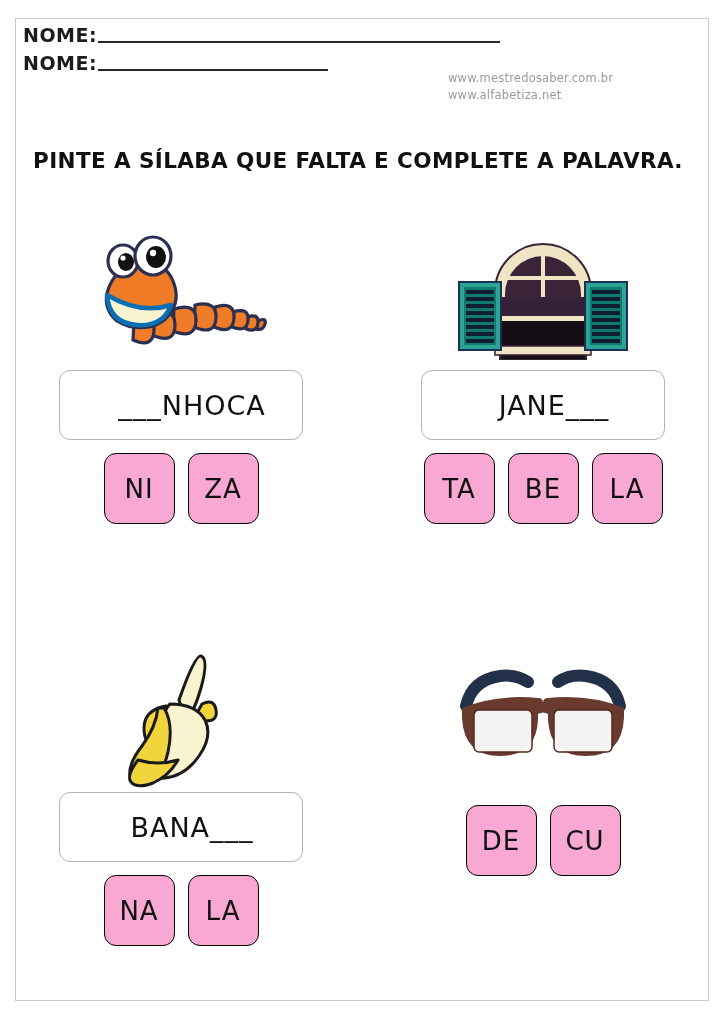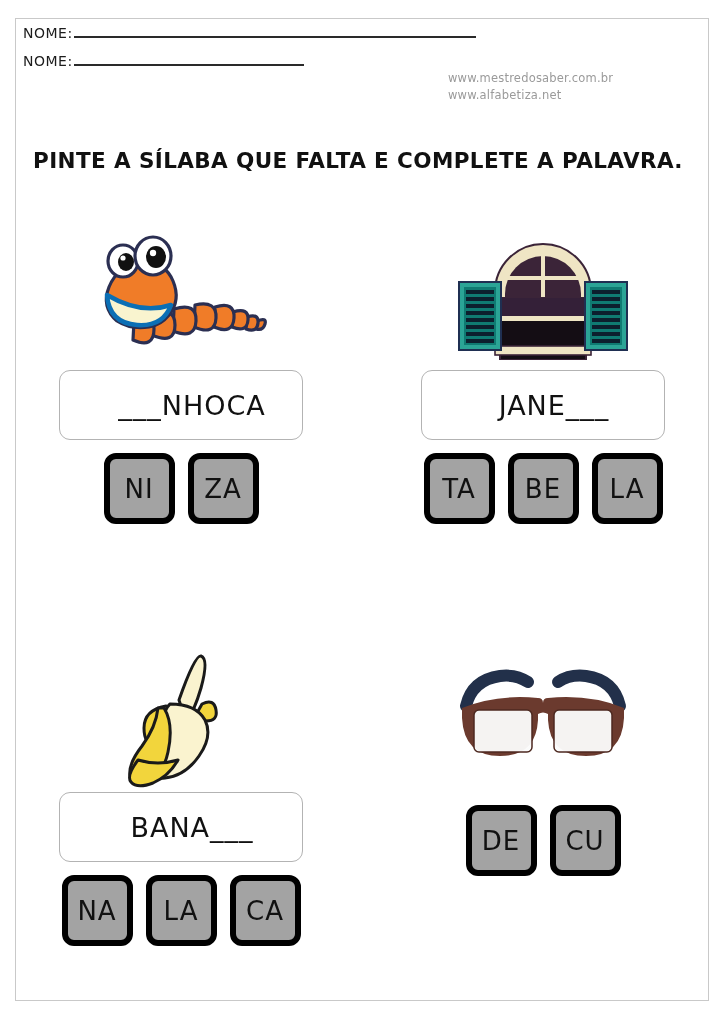--- a/index.html
+++ b/index.html
@@ -36,22 +36,22 @@
     height: 80px;
   }
   .hdr-line {
     position: absolute;
     display: flex;
     align-items: flex-end;
     white-space: nowrap;
   }
   .hdr-label {
     font-family: "DejaVu Sans", sans-serif;
-    font-size: 14px;
-    font-weight: 400;
+    font-size: 19px;
+    font-weight: 700;
     letter-spacing: 0.5px;
     color: #1c1c1c;
     line-height: 1;
   }
   .hdr-rule {
     height: 0;
     border-bottom: 2px solid #2a2a2a;
     margin-left: 1px;
     margin-bottom: 2px;
   }
@@ -140,23 +140,23 @@
 
   
   .syl-row {
     margin-top: 13px;
     display: flex;
     gap: 13px;
   }
   .syl-box {
     width: 71px;
     height: 71px;
-    border: 6px solid #000000;
+    border: 1px solid #000000;
     border-radius: 12px;
-    background: #a3a3a3;
+    background: #f9a8d4;
     display: flex;
     align-items: center;
     justify-content: center;
     box-sizing: border-box;
   }
   .syl-text {
     font-family: "DejaVu Sans", sans-serif;
     font-size: 26px;
     font-weight: 500;
     letter-spacing: 1px;
@@ -336,23 +336,20 @@
         <span class="word-text">BANA___</span>
       </div>
 
       <div class="syl-row">
         <div class="syl-box">
           <span class="syl-text">NA</span>
         </div>
         <div class="syl-box">
           <span class="syl-text">LA</span>
         </div>
-        <div class="syl-box">
-          <span class="syl-text">CA</span>
-        </div>
       </div>
     </div>
 
     <div class="excell">
       <div class="art-area bottom-art">
         <svg width="190" height="110" viewBox="0 0 190 110">
 
           <path d="M18 44 q6 -26 34 -30 q16 -2 28 6" fill="none" stroke="#22304a" stroke-width="12" stroke-linecap="round"></path>
           <path d="M172 44 q-6 -26 -34 -30 q-16 -2 -28 6" fill="none" stroke="#22304a" stroke-width="12" stroke-linecap="round"></path>
 

